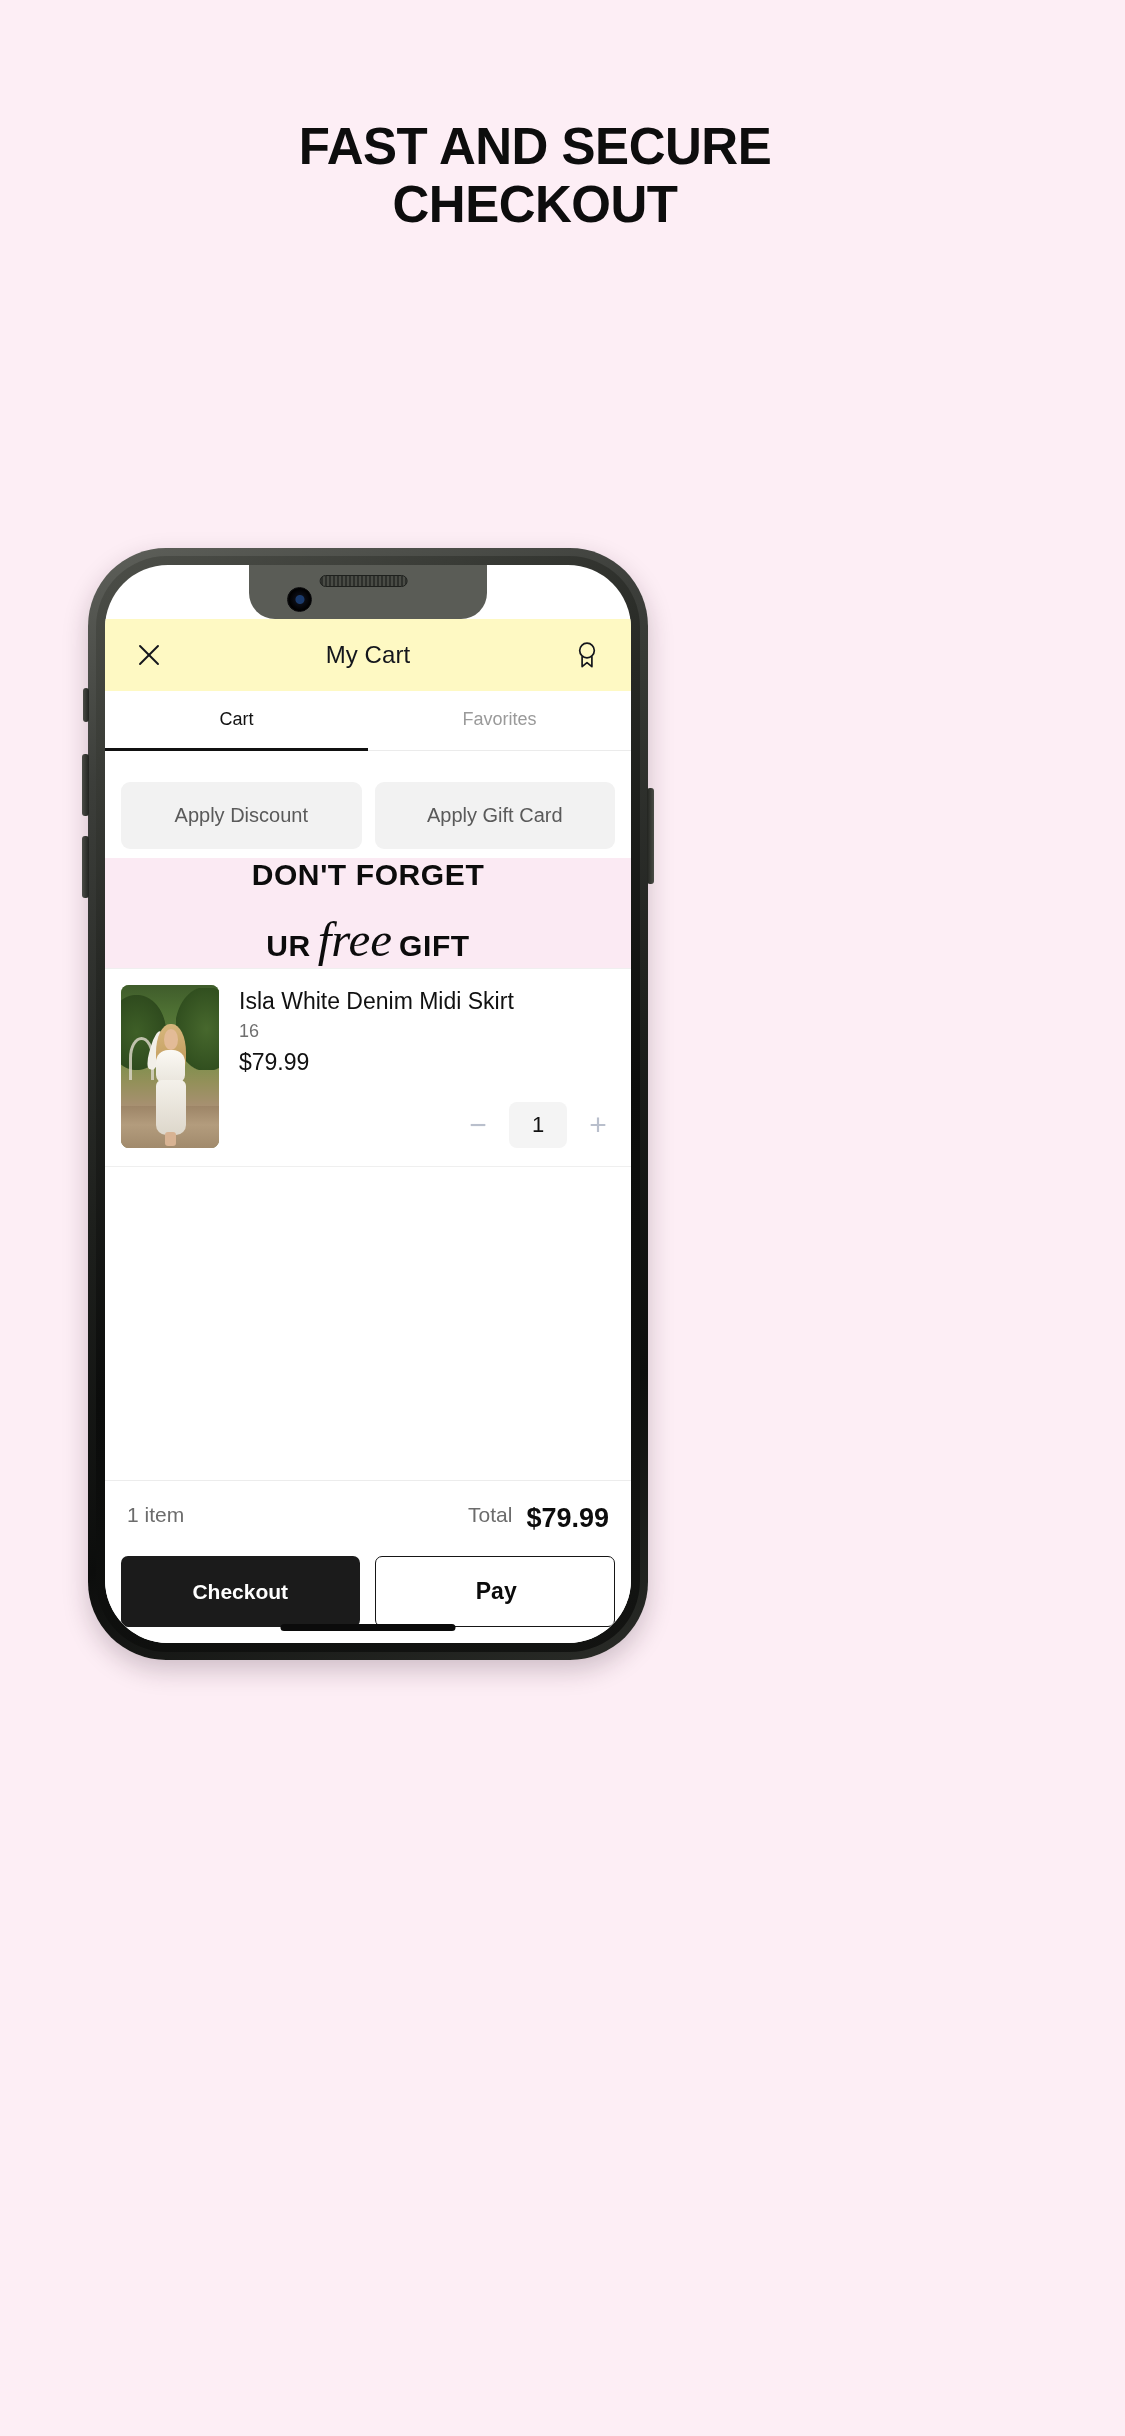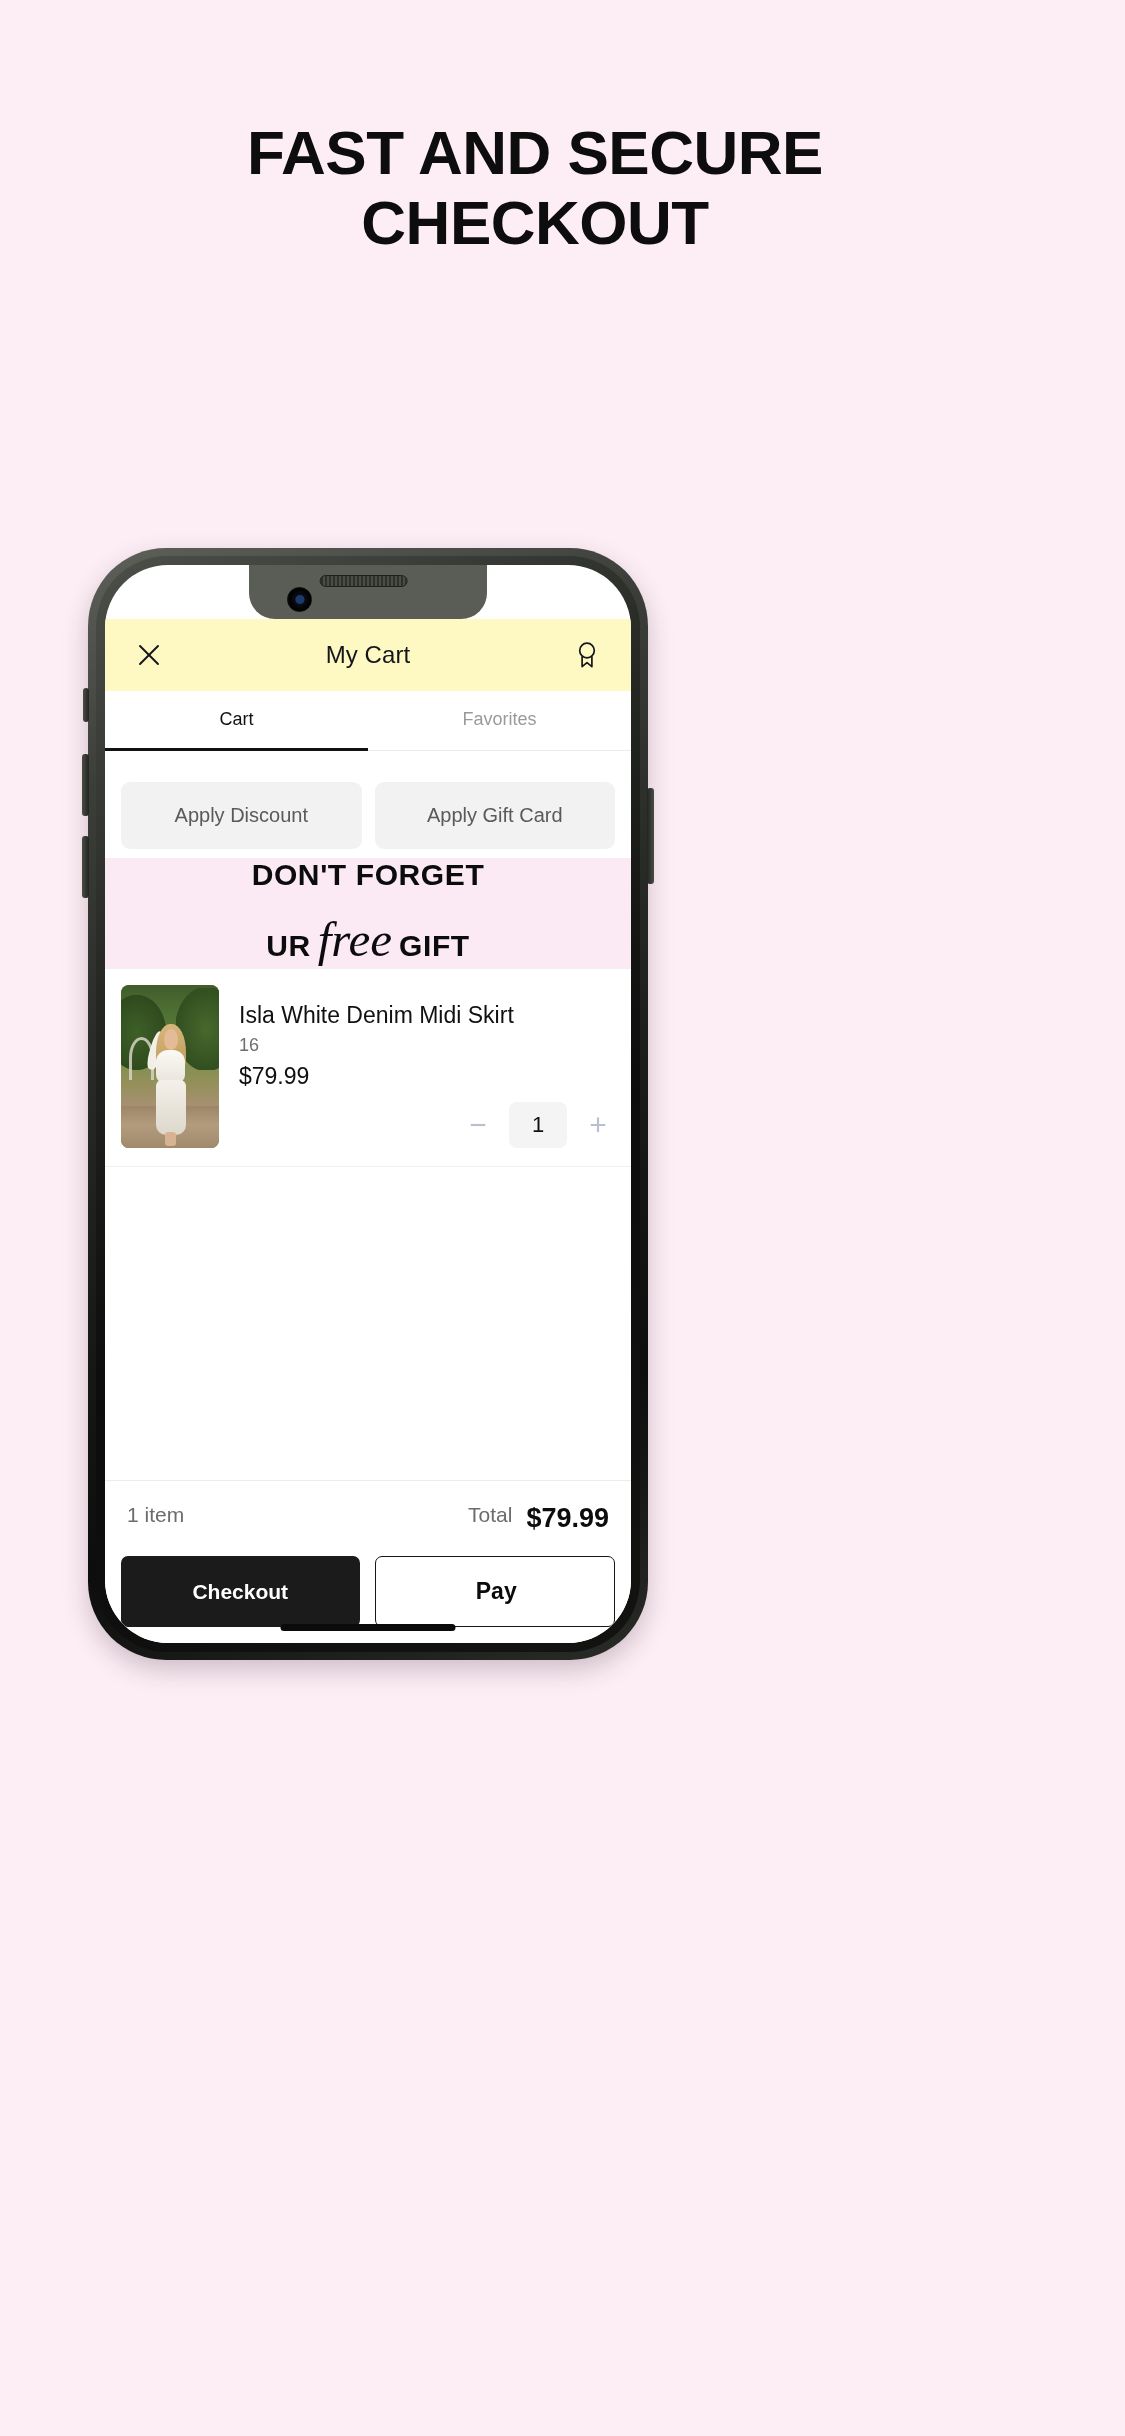--- a/index.html
+++ b/index.html
@@ -12,21 +12,21 @@
     position:relative;
   }
 
   
   .headline {
     position:absolute;
     top:118px; left:0; width:1070px;
     text-align:center;
     color:#0d0d0d;
     font-weight:700;
-    font-size:62px;
+    font-size:51px;
     line-height:1.13;
     letter-spacing:-0.5px;
   }
   .headline .l2 { display:block; }
 
   
   .phone {
     position:absolute;
     left:88px; top:548px;
     width:560px; height:1112px;
@@ -227,21 +227,21 @@
   .thumb .top   { position:absolute; left:36%; top:40%; width:29%; height:20%;
                   border-radius:12px 12px 8px 8px;
                   background:linear-gradient(180deg,#fbf9f4,#e9e5dc); }
   .thumb .skirt { position:absolute; left:36%; top:58%; width:30%; height:34%;
                   border-radius:6px 6px 10px 10px;
                   background:linear-gradient(180deg,#f4f1ea,#ddd7cb); }
   .thumb .legs  { position:absolute; left:45%; top:90%; width:11%; height:9%;
                   background:#d8b393; border-radius:3px; }
 
   .item-info { flex:1; padding-left:20px; display:flex; flex-direction:column; }
-  .item-title { font-size:23px; color:#111; line-height:1.25; margin-top:16px; }
+  .item-title { font-size:23px; color:#111; line-height:1.25; margin-top:2px; }
   .item-size  { font-size:18px; color:#6f6f6f; margin-top:5px; }
   .item-price { font-size:23px; color:#111; margin-top:7px; }
   .stepper { margin-top:auto; display:flex; align-items:center; justify-content:flex-end; gap:14px; }
   .step-btn {
     width:34px; height:34px;
     display:flex; align-items:center; justify-content:center;
     font-size:30px; line-height:1;
     color:#b9bfcc; cursor:pointer; font-family:inherit;
     background:none; border:none;
   }

